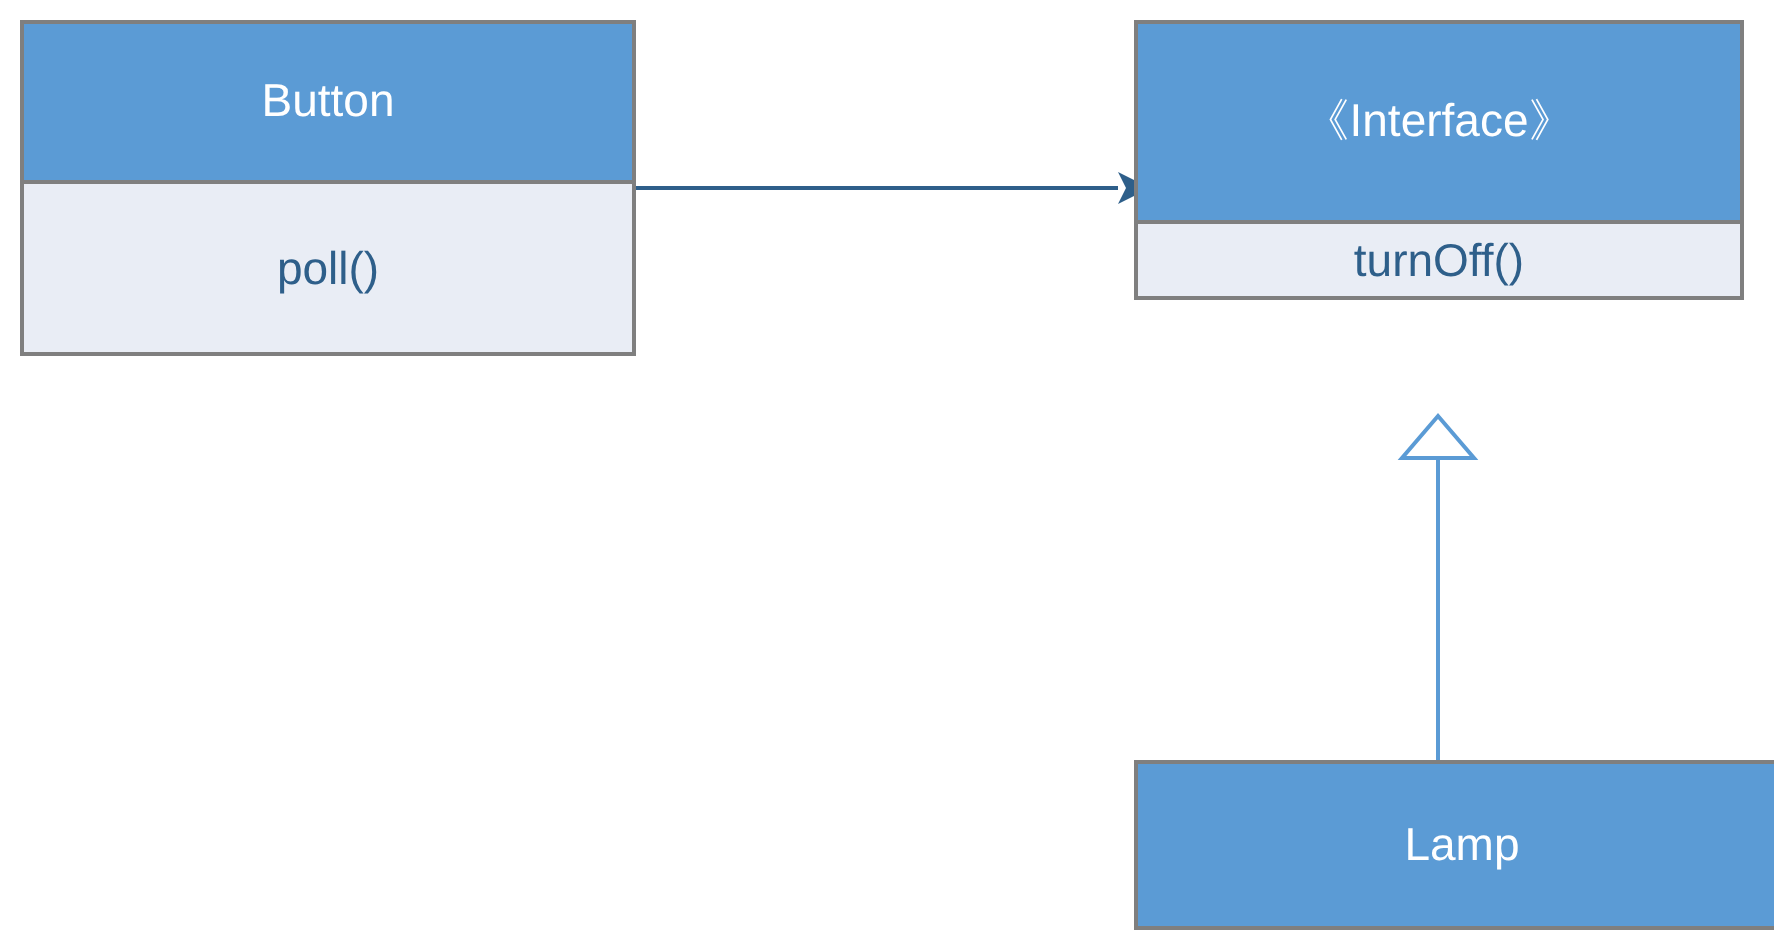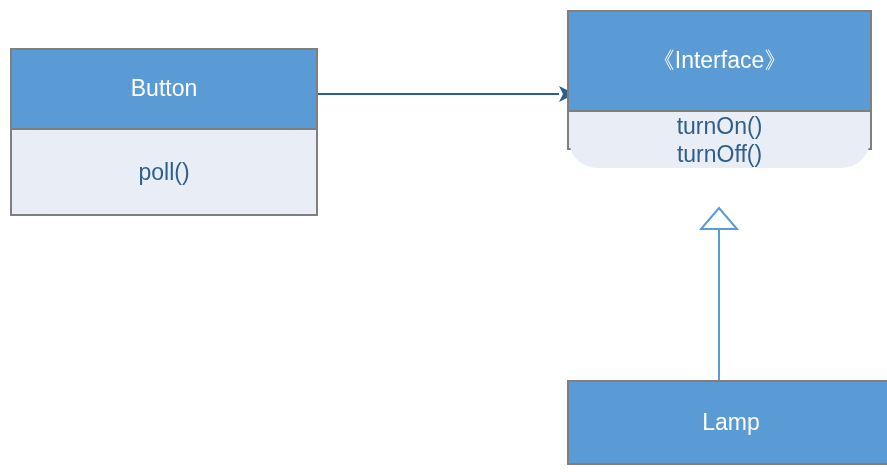--- a/index.html
+++ b/index.html
@@ -48,28 +48,27 @@
     color: #2e5f8a;
     display: flex;
     flex-direction: column;
     align-items: center;
     justify-content: center;
     flex: 1 1 auto;
     font-size: 23px;
     line-height: 1.22;
     text-align: center;
     box-sizing: border-box;
-    border-radius: 32px;
   }
   .stereotype { display: block; }
   .cls-name { display: block; }
   .member { display: block; }
 
   
-  #box-button      { left: 10px;  top: 10px;  width: 308px; height: 168px; margin-top: 38px; }
+  #box-button      { left: 10px;  top: 10px;  width: 308px; height: 168px; }
   #box-button .uml-header { height: 80px; }
   #box-buttonserver{ left: 567px; top: 10px;  width: 305px; height: 140px; }
   #box-buttonserver .uml-header { height: 100px; }
   #box-lamp        { left: 567px; top: 380px; width: 328px; height: 85px; }
   #box-lamp .uml-header { height: 100%; }
 
   
   .connector-layer {
     position: absolute;
     left: 0; top: 0;
@@ -103,21 +102,20 @@
     <div class="uml-body">
       <span class="member">poll()</span>
     </div>
   </div>
 
   <div class="uml-class" id="box-buttonserver">
     <div class="uml-header with-divider">
       <span class="stereotype">《Interface》</span>
     </div>
     <div class="uml-body">
-      <span class="member">turnOn()</span>
       <span class="member">turnOff()</span>
     </div>
   </div>
 
   <div class="uml-class" id="box-lamp">
     <div class="uml-header">
       <span class="cls-name">Lamp</span>
     </div>
   </div>
 

